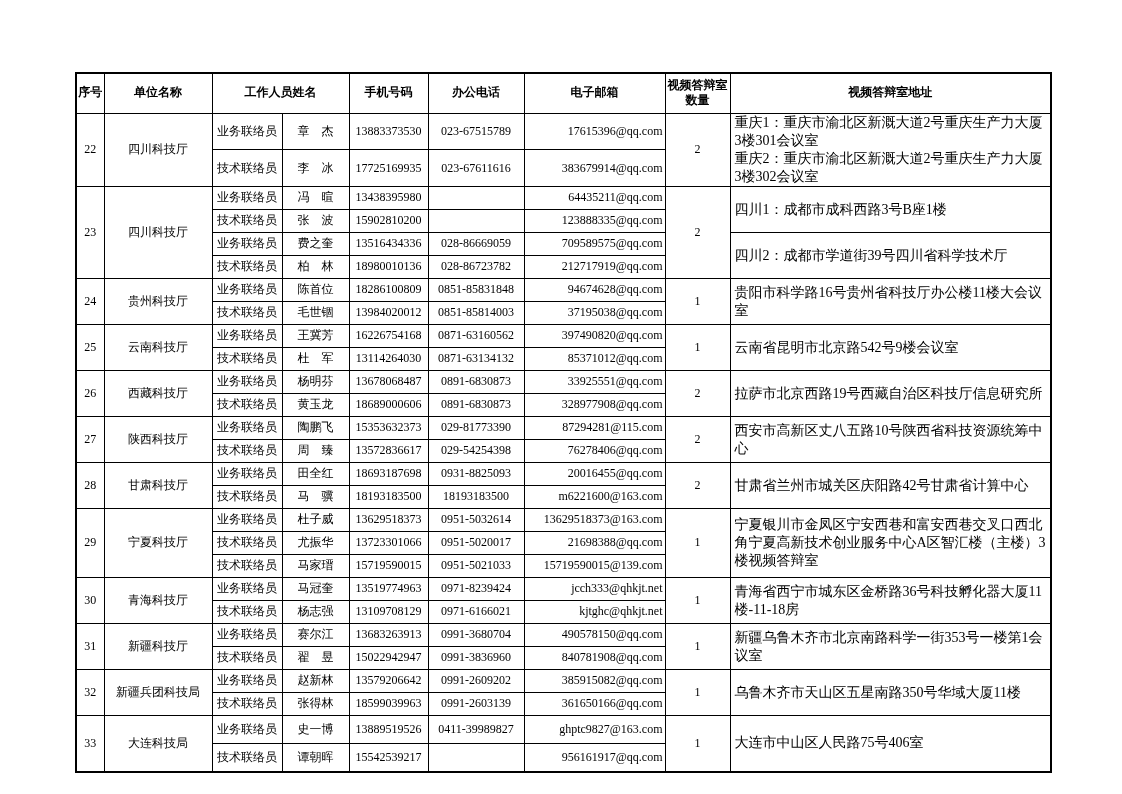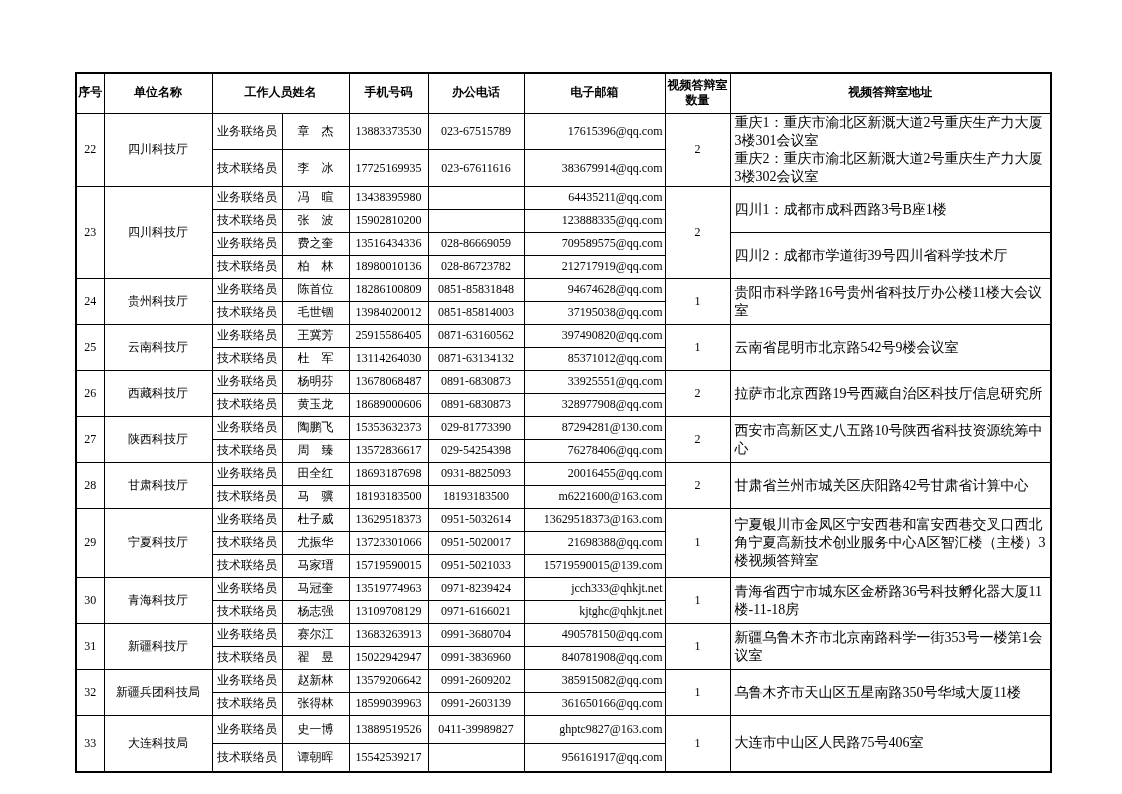--- a/index.html
+++ b/index.html
@@ -140,21 +140,21 @@
           <td class="c">毛世锢</td>
           <td class="c">13984020012</td>
           <td class="c">0851-85814003</td>
           <td class="email">37195038@qq.com</td>
         </tr>
         <tr style="height: 23px;">
           <td class="c" rowspan="2">25</td>
           <td class="c" rowspan="2">云南科技厅</td>
           <td class="c">业务联络员</td>
           <td class="c">王冀芳</td>
-          <td class="c">25915586405</td>
+          <td class="c">16226754168</td>
           <td class="c">0871-63160562</td>
           <td class="email">397490820@qq.com</td>
           <td class="c" rowspan="2">1</td>
           <td class="addr" rowspan="2">
             <div>云南省昆明市北京路542号9楼会议室</div>
           </td>
         </tr>
         <tr style="height: 23px;">
           <td class="c">技术联络员</td>
           <td class="c">杜　军</td>
@@ -182,21 +182,21 @@
           <td class="c">0891-6830873</td>
           <td class="email">328977908@qq.com</td>
         </tr>
         <tr style="height: 23px;">
           <td class="c" rowspan="2">27</td>
           <td class="c" rowspan="2">陕西科技厅</td>
           <td class="c">业务联络员</td>
           <td class="c">陶鹏飞</td>
           <td class="c">15353632373</td>
           <td class="c">029-81773390</td>
-          <td class="email">87294281@130.com</td>
+          <td class="email">87294281@115.com</td>
           <td class="c" rowspan="2">2</td>
           <td class="addr" rowspan="2">
             <div>西安市高新区丈八五路10号陕西省科技资源统筹中心</div>
           </td>
         </tr>
         <tr style="height: 23px;">
           <td class="c">技术联络员</td>
           <td class="c">周　臻</td>
           <td class="c">13572836617</td>
           <td class="c">029-54254398</td>

